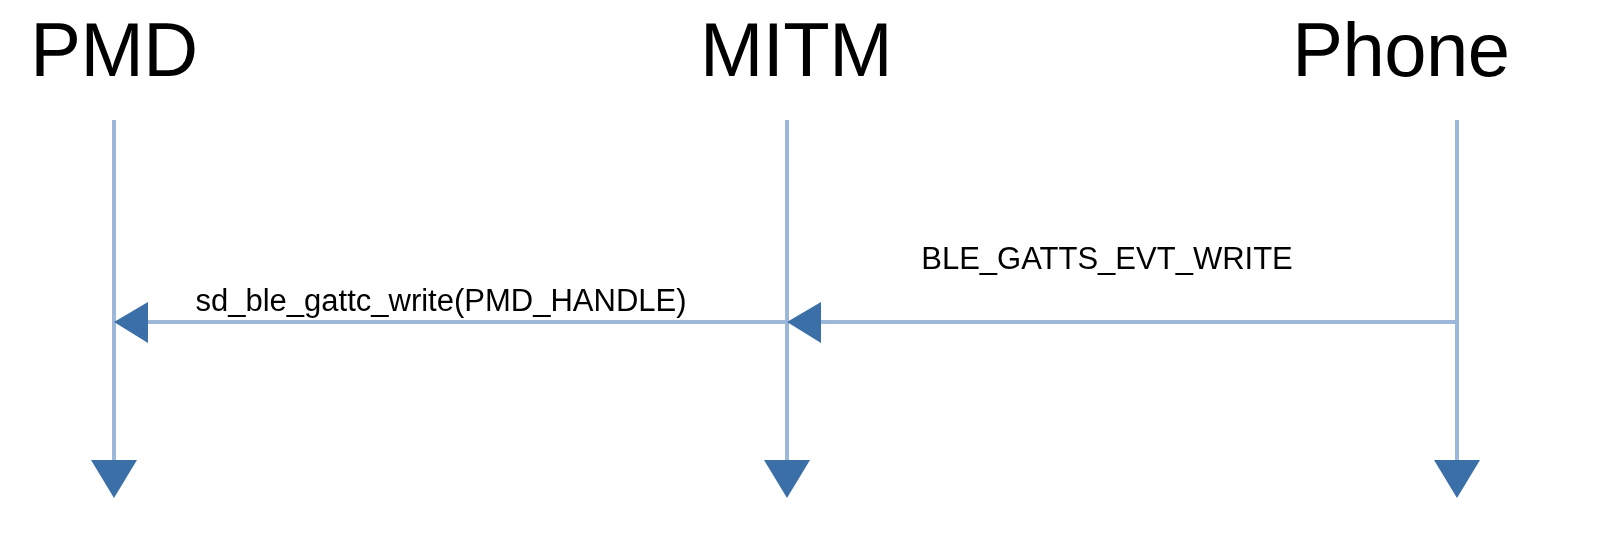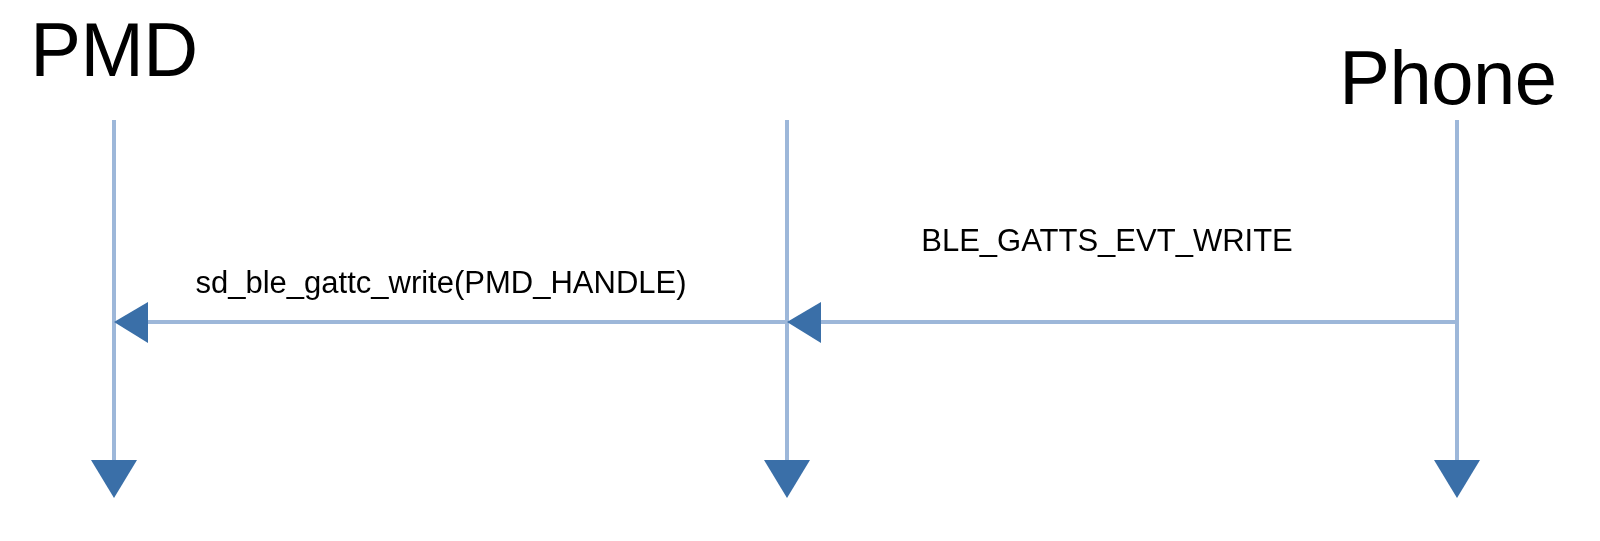--- a/index.html
+++ b/index.html
@@ -44,20 +44,21 @@
     white-space: nowrap;
     text-align: center;
     color: #000000;
     font-family: "Liberation Sans", sans-serif;
     font-size: 31px;
     font-weight: 400;
     line-height: 38px;
   }
   .msg-label .lbl-line {
     display: block;
+    margin-top: 18px;
   }
 </style>
 </head>
 <body>
 
 <div id="canvas">
 
   <svg id="diagram-svg" viewBox="0 0 1600 541" xmlns="http://www.w3.org/2000/svg">
 
     <g>
@@ -82,22 +83,23 @@
 
     <g>
       <line x1="787" y1="322" x2="144" y2="322" stroke="#9DB7D9" stroke-width="4"></line>
       <polygon points="114,322 148,302 148,343" fill="#3A6FA8"></polygon>
     </g>
 
   </svg>
 
   <div class="actor-header" style="left:114px; top:12px;">PMD</div>
 
+  <div class="actor-header" style="left:796px; top:12px;">MITM</div>
 
-  <div class="actor-header" style="left:1448px; top:12px;margin-top:28px;">Phone</div>
+  <div class="actor-header" style="left:1401px; top:12px;">Phone</div>
 
   <div class="msg-label" style="left:441px; top:264px;">
     <span class="lbl-line">sd_ble_gattc_write(PMD_HANDLE)</span>
   </div>
 
   <div class="msg-label" style="left:1107px; top:222px;">
     <span class="lbl-line">BLE_GATTS_EVT_WRITE</span>
   </div>
 
 </div>

